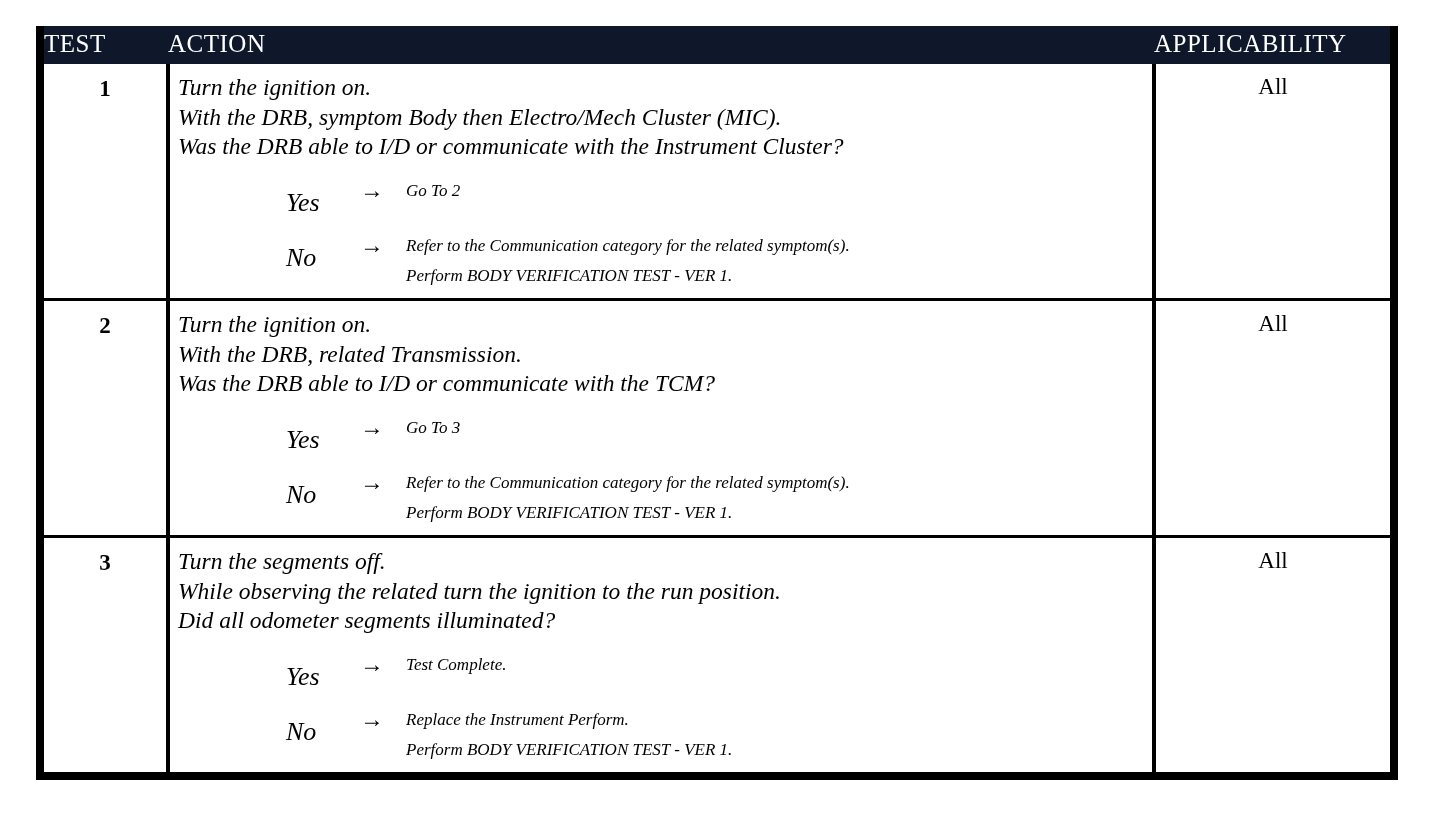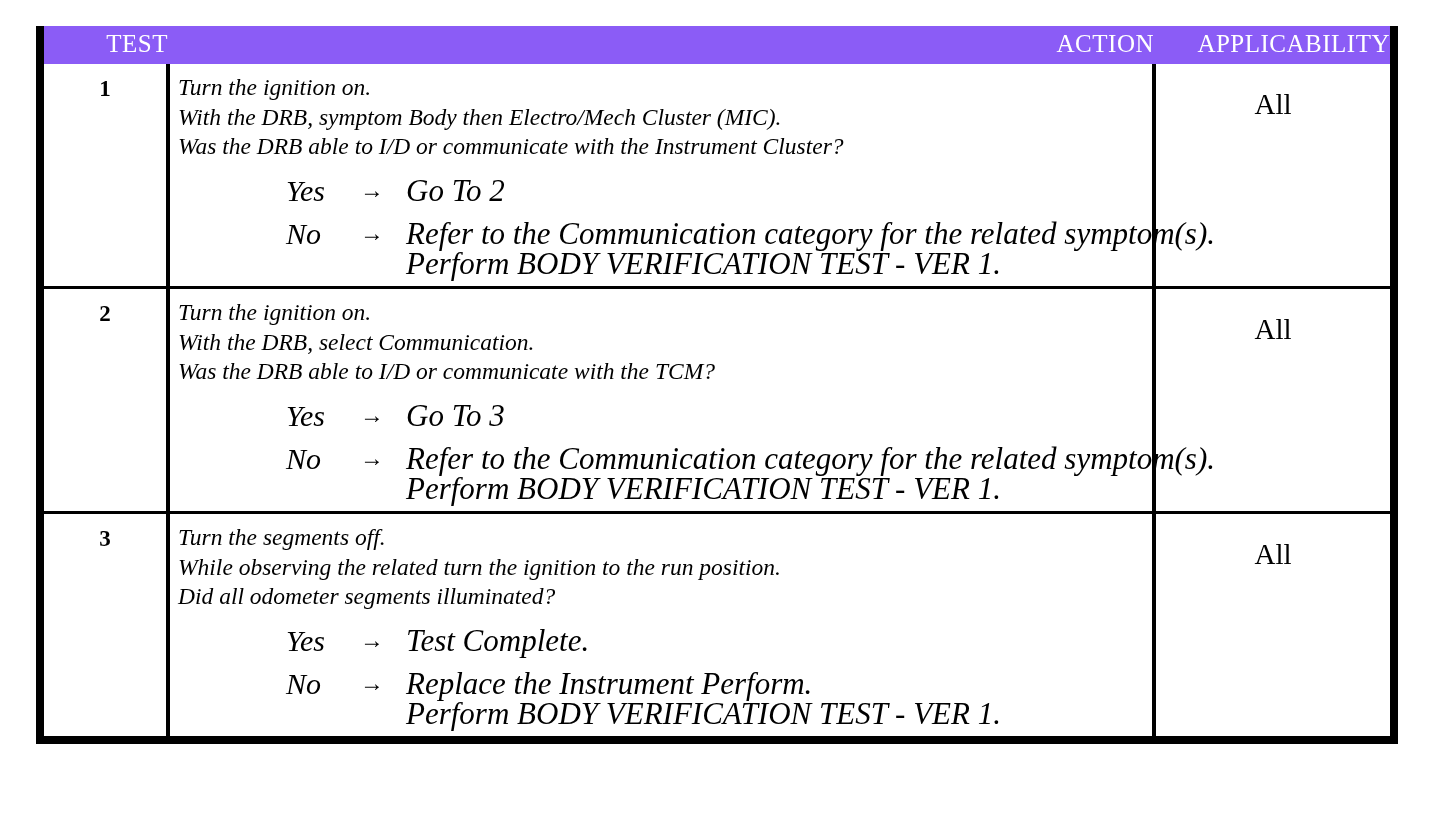--- a/index.html
+++ b/index.html
@@ -33,28 +33,28 @@
     table-layout: fixed;
     background: #ffffff;
     border-left: 8px solid #000;
     border-right: 8px solid #000;
     border-bottom: 8px solid #000;
     border-top: 0;
   }
 
   
   thead th {
-    background: #8b5cf6;
+    background: #0f172a;
     color: #ffffff;
     font-weight: normal;
     font-variant: small-caps;
     font-size: 25px;
     letter-spacing: 0.5px;
     padding: 5px 0 7px 0;
-    text-align: right;
+    text-align: left;
     border: 0;
     line-height: 1.05;
   }
   th.col-test   { width: 124px; }
   th.col-action { width: 986px; }
   th.col-appl   { width: 236px; margin-top: 40px; }
 
   
   tbody td {
     vertical-align: top;
@@ -73,22 +73,22 @@
   }
   td.cell-action {
     width: 986px;
     padding: 9px 0 8px 8px;
     border-right: 4px solid #000;
     font-style: italic;
   }
   td.cell-appl {
     width: 236px;
     text-align: center;
-    font-size: 29px;
-    padding-top: 24px;
+    font-size: 23px;
+    padding-top: 10px;
   }
 
   
   .stmt-line {
     font-size: 23.5px;
     line-height: 29.5px;
     white-space: nowrap;
   }
 
   .branches { margin-top: 14px; }
@@ -97,34 +97,35 @@
     display: flex;
     align-items: flex-start;
     margin-bottom: 14px;
   }
   .branch:last-child { margin-bottom: 0; }
 
   .branch-label {
     width: 74px;
     flex: 0 0 74px;
     margin-left: 108px;
-    font-size: 30px;
+    font-size: 26px;
     line-height: 29.5px;
     white-space: nowrap;
+    margin-top: 12px;
   }
   .branch-arrow {
     width: 46px;
     flex: 0 0 46px;
     font-size: 23.5px;
     line-height: 29.5px;
     text-align: left;
   }
   .branch-body { flex: 1 1 auto; }
   .branch-body .b-line {
-    font-size: 31px;
+    font-size: 17px;
     line-height: 29.5px;
     white-space: nowrap;
   }
 </style>
 </head>
 <body>
 
 <div class="page">
 
   <table class="test-table">
@@ -162,21 +163,21 @@
             </div>
           </div>
         </td>
         <td class="cell-appl">All</td>
       </tr>
 
       <tr>
         <td class="cell-test">2</td>
         <td class="cell-action">
           <div class="stmt-line">Turn the ignition on.</div>
-          <div class="stmt-line">With the DRB, select Communication.</div>
+          <div class="stmt-line">With the DRB, related Transmission.</div>
           <div class="stmt-line">Was the DRB able to I/D or communicate with the TCM?</div>
 
           <div class="branches">
             <div class="branch">
               <div class="branch-label">Yes</div>
               <div class="branch-arrow">→</div>
               <div class="branch-body">
                 <div class="b-line">Go To   3</div>
               </div>
             </div>

